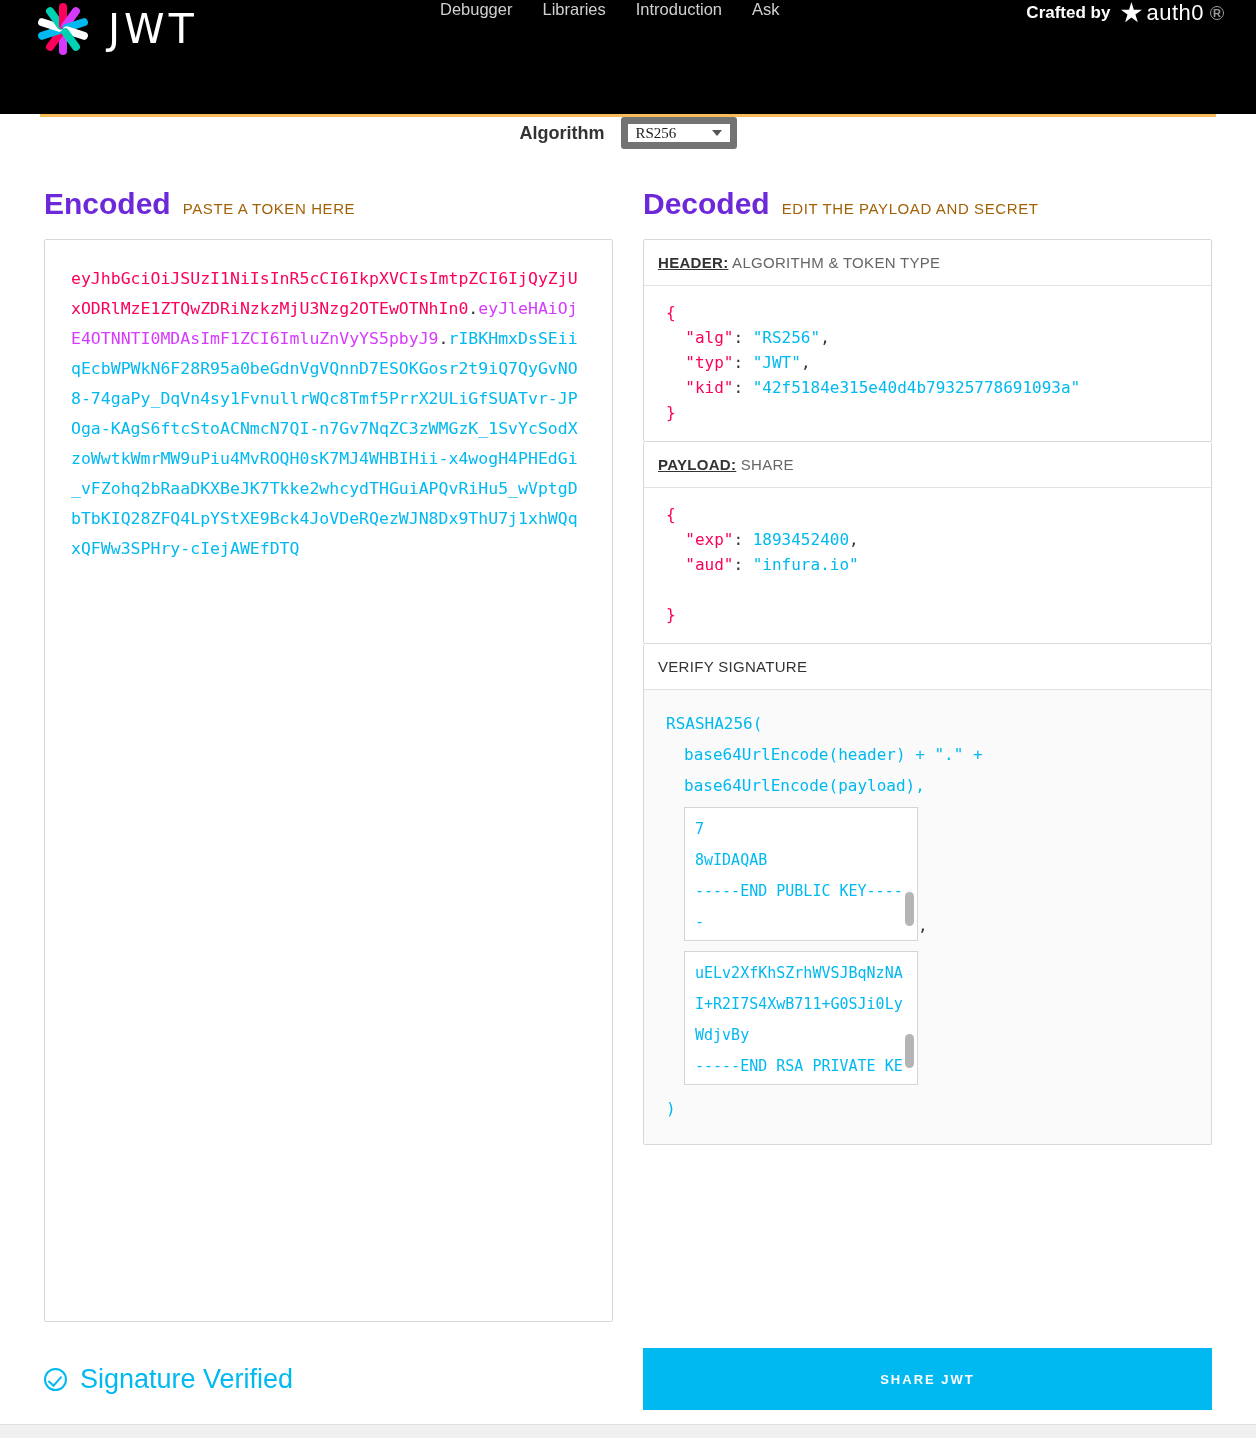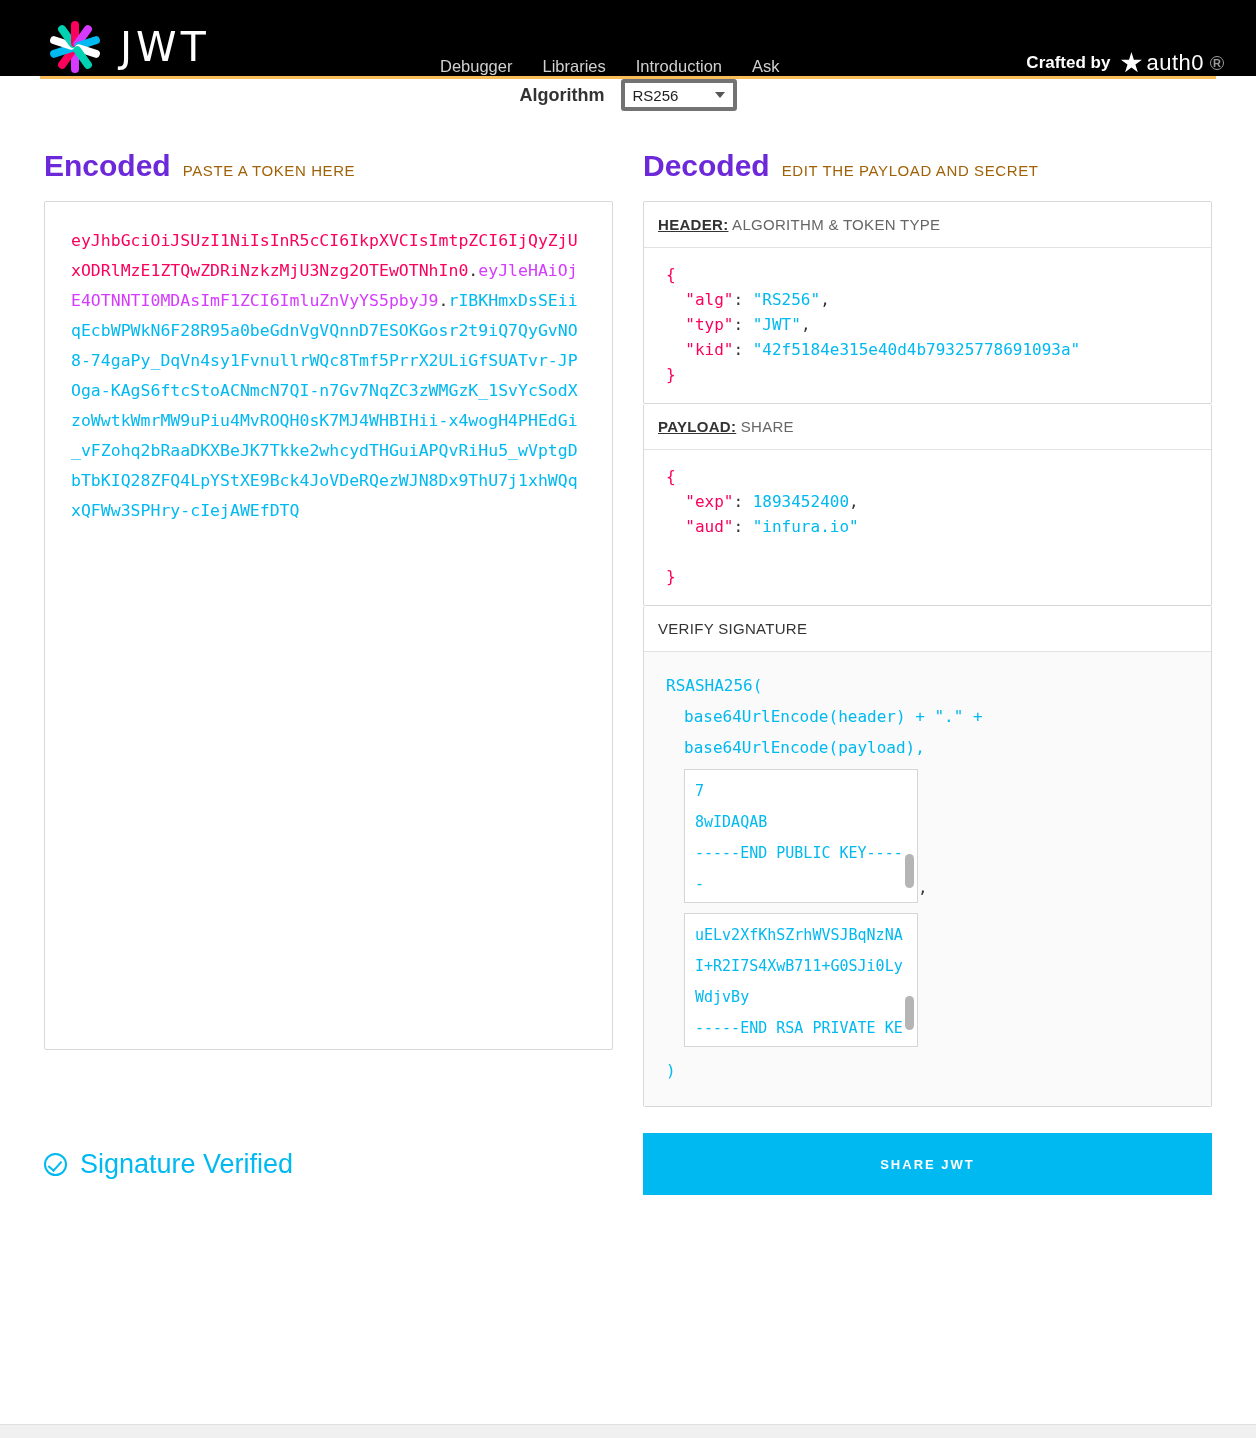--- a/index.html
+++ b/index.html
@@ -7,26 +7,25 @@
     margin: 0;
     padding: 0;
     width: 1256px;
     background: #ffffff;
     font-family: "Liberation Sans", sans-serif;
   }
   body { width: 1256px; height: 1438px; overflow: hidden; position: relative; }
 
   
   .topbar {
-    height: 76px;
+    height: 114px;
     background: #000000;
     display: flex;
-    align-items: flex-end;
+    align-items: flex-start;
     position: relative;
-    padding-left: 12px;
   }
   .brand {
     display: flex;
     align-items: center;
     margin-left: 34px;
   }
   .logo-mark {
     width: 58px; height: 58px;
     position: relative;
     flex: none;
@@ -106,30 +105,30 @@
   }
   .algo-label {
     font-size: 18px;
     font-weight: bold;
     color: #333;
     margin-right: 16px;
   }
   .algo-select {
     width: 116px;
     height: 32px;
-    border: 4px solid #737373;
+    border: 7px solid #737373;
     border-radius: 3px;
     background: #fff;
     font-size: 15px;
     color: #222;
     padding: 0 8px;
     display: flex;
     align-items: center;
     justify-content: space-between;
-    font-family: Liberation Sans, sans-serif;
+    font-family: Liberation Serif, serif;
   }
   .caret {
     width: 0; height: 0;
     border-left: 5px solid transparent;
     border-right: 5px solid transparent;
     border-top: 6px solid #555;
   }
 
   
   .cols {
@@ -156,21 +155,21 @@
     margin-left: 12px;
     font-size: 15px;
     letter-spacing: 0.6px;
     color: #a16207;
     text-transform: uppercase;
   }
 
   .token-box {
     border: 1px solid #d8d8d8;
     border-radius: 2px;
-    height: 849px;
+    height: 1083px;
     padding: 24px 26px;
     font-family: "DejaVu Sans Mono", monospace;
     font-size: 16.5px;
     line-height: 30px;
     word-break: break-all;
     overflow: hidden;
   }
   .t-header { color: #fb015b; }
   .t-payload { color: #d63aff; }
   .t-sig { color: #00b9f1; }

